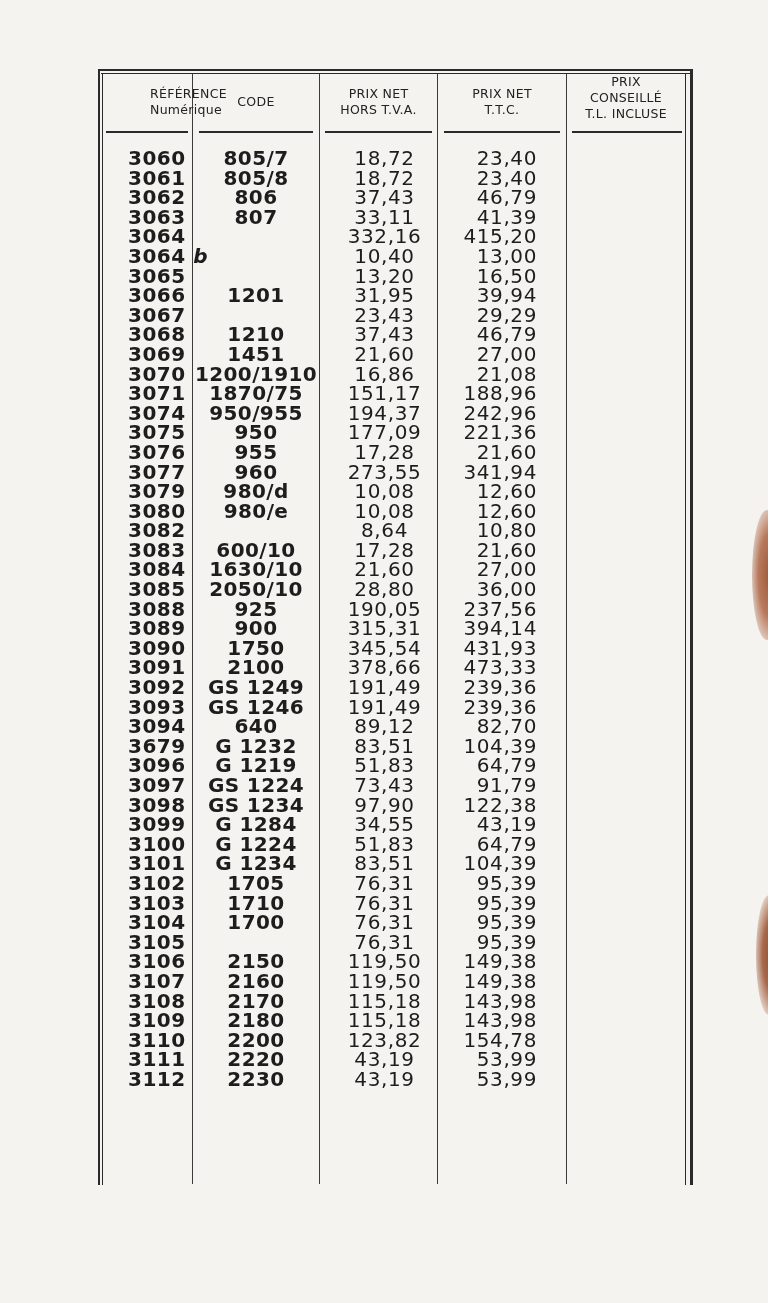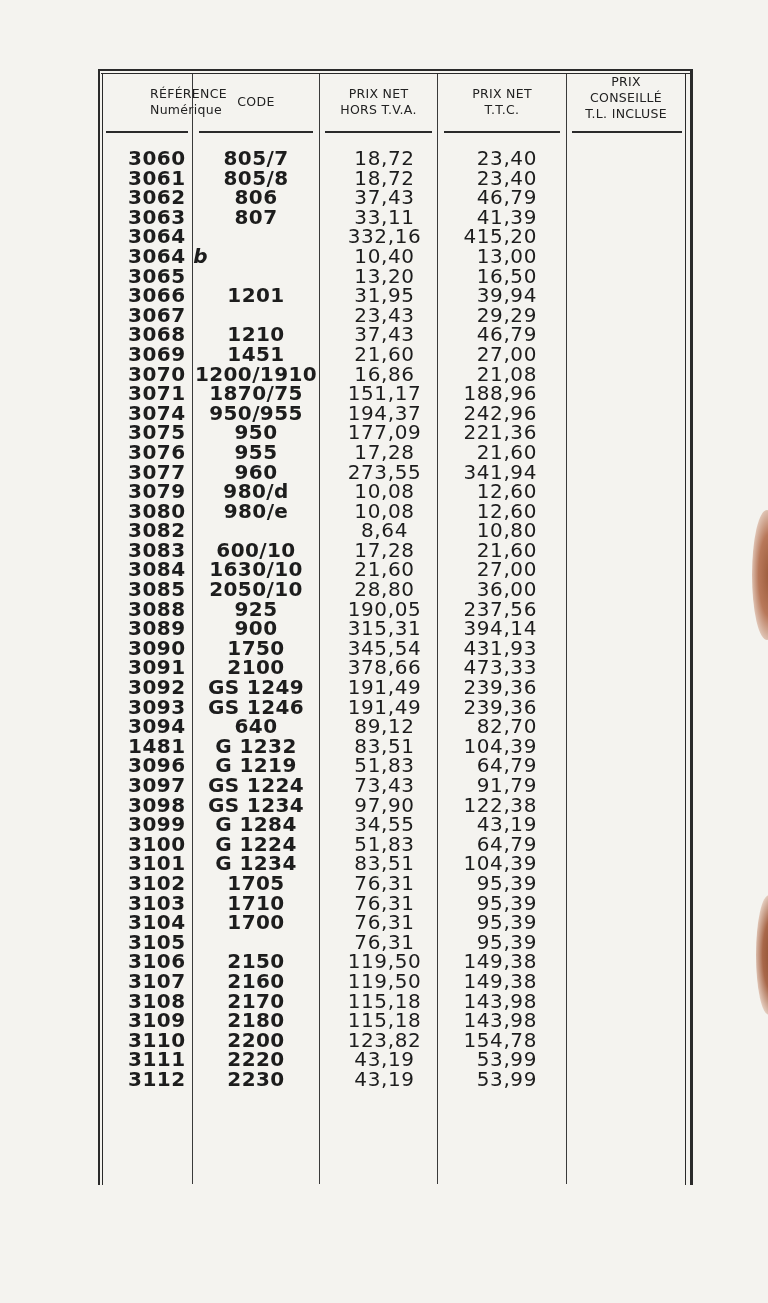--- a/index.html
+++ b/index.html
@@ -263,21 +263,21 @@
         <span class="ht">191,49</span>
         <span class="ttc">239,36</span>
       </div>
       <div class="row">
         <span class="ref">3094</span>
         <span class="code">640</span>
         <span class="ht">89,12</span>
         <span class="ttc">82,70</span>
       </div>
       <div class="row">
-        <span class="ref">1481</span>
+        <span class="ref">3679</span>
         <span class="code">G 1232</span>
         <span class="ht">83,51</span>
         <span class="ttc">104,39</span>
       </div>
       <div class="row">
         <span class="ref">3096</span>
         <span class="code">G 1219</span>
         <span class="ht">51,83</span>
         <span class="ttc">64,79</span>
       </div>

